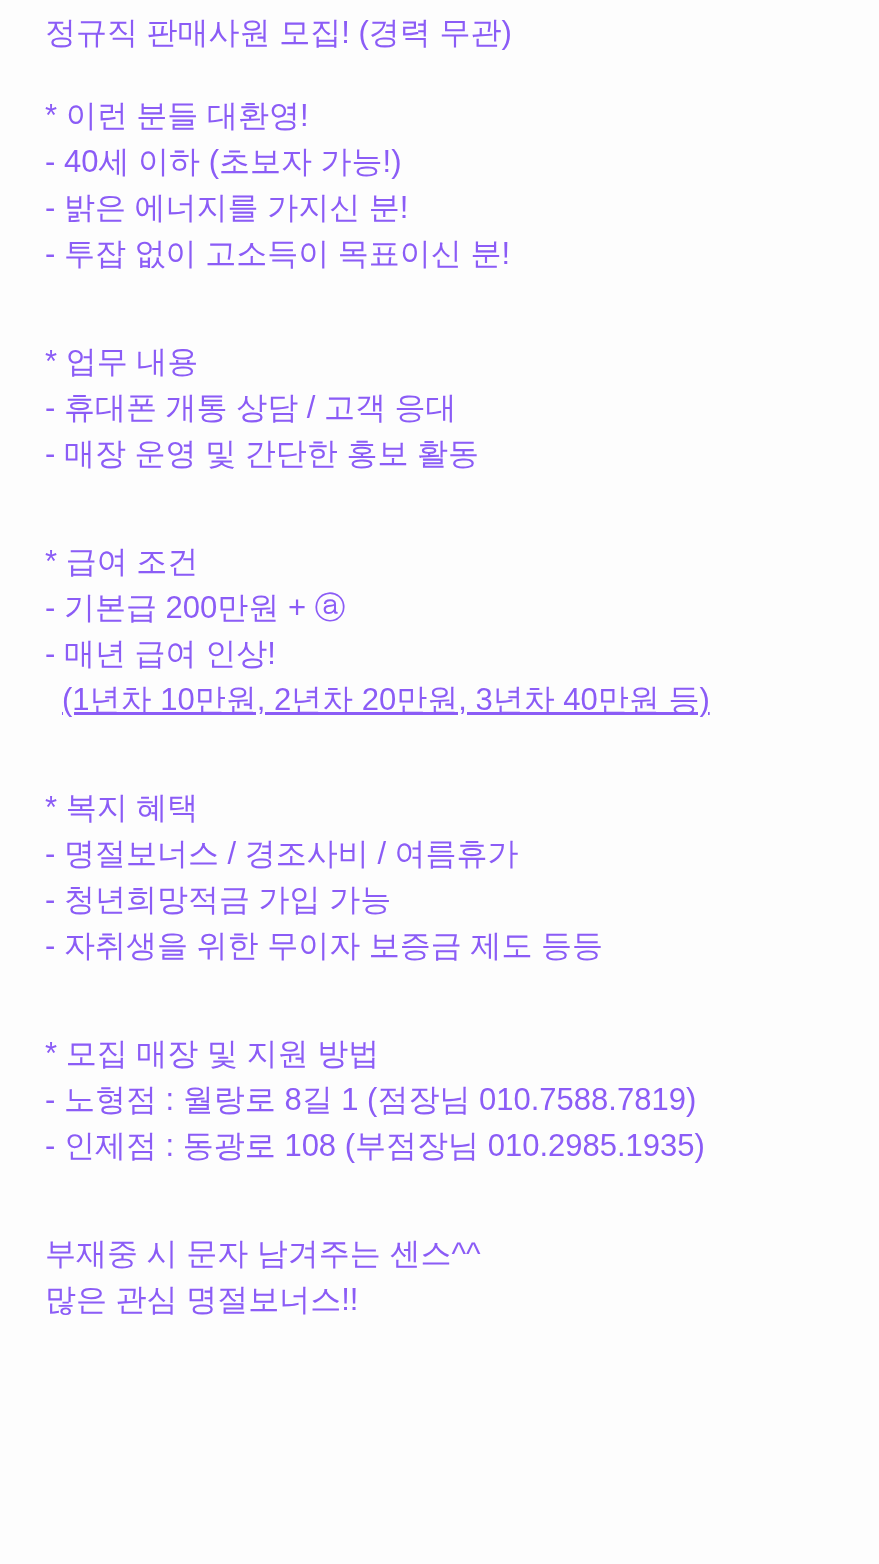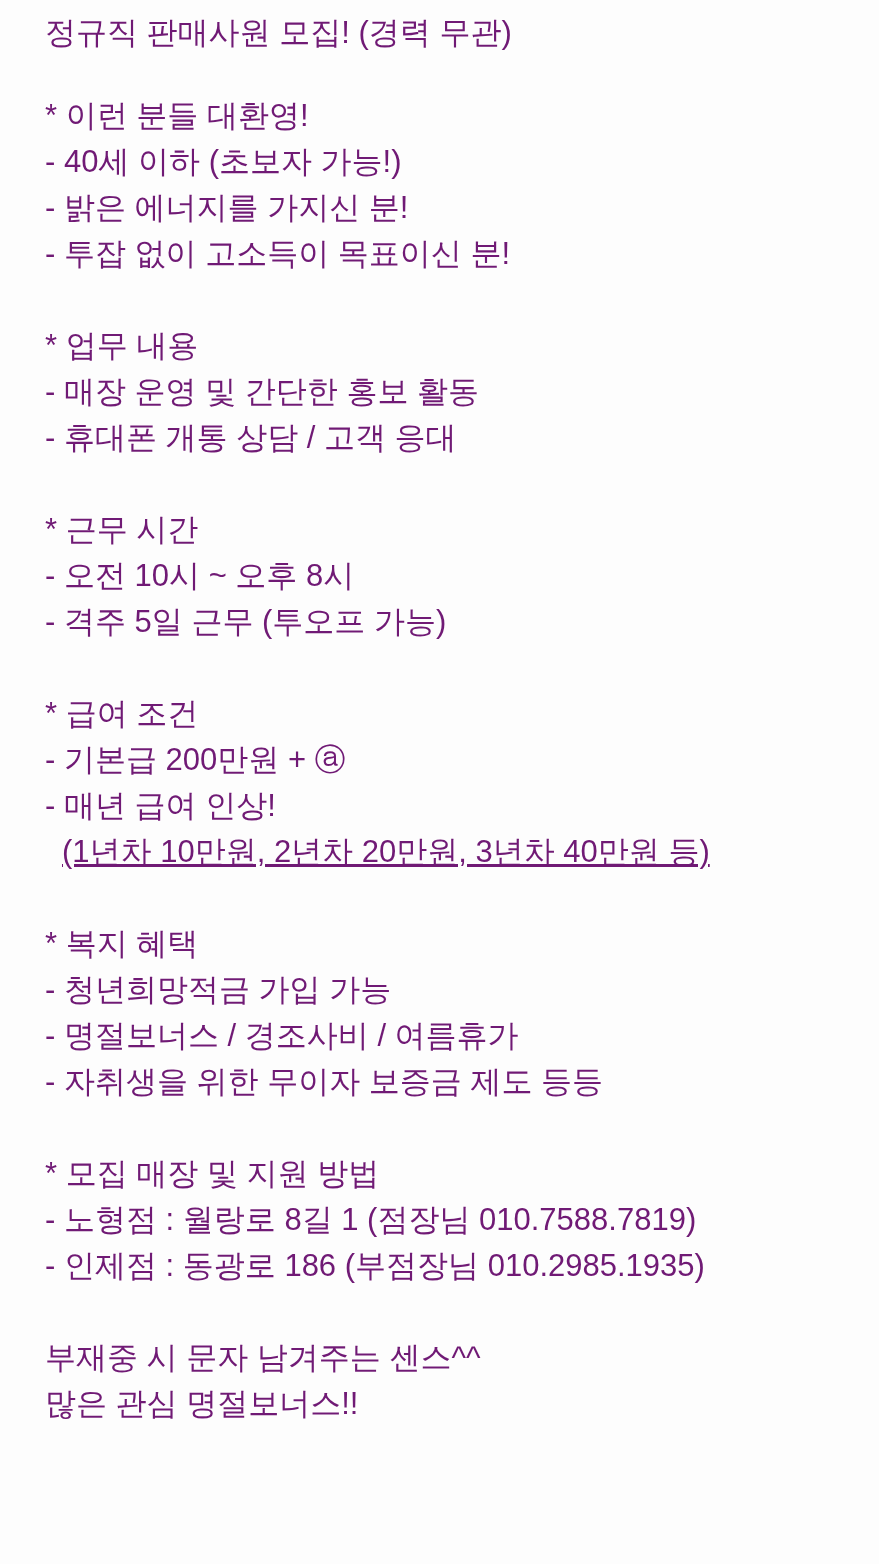--- a/index.html
+++ b/index.html
@@ -19,29 +19,29 @@
     width: 879px;
     height: 1564px;
     padding: 10px 30px 0 45px;
   }
   .line {
     font-size: 31px;
     line-height: 46px;
     font-weight: 400;
     letter-spacing: 0px;
     white-space: nowrap;
-    color: #701a75;
+    color: #8b5cf6;
   }
   h1.line {
     margin: 0;
     font-size: 31px;
     font-weight: 400;
   }
   .section {
-    margin-top: 46px;
+    margin-top: 62px;
   }
   .section.first {
     margin-top: 37px;
   }
   .note {
     padding-left: 17px;
     text-decoration: underline;
   }
 </style>
 </head>
@@ -53,48 +53,43 @@
 
   <section class="section first">
     <div class="line">* 이런 분들 대환영!</div>
     <div class="line">- 40세 이하 (초보자 가능!)</div>
     <div class="line">- 밝은 에너지를 가지신 분!</div>
     <div class="line">- 투잡 없이 고소득이 목표이신 분!</div>
   </section>
 
   <section class="section">
     <div class="line">* 업무 내용</div>
+    <div class="line">- 휴대폰 개통 상담 / 고객 응대</div>
     <div class="line">- 매장 운영 및 간단한 홍보 활동</div>
-    <div class="line">- 휴대폰 개통 상담 / 고객 응대</div>
   </section>
 
-  <section class="section">
-    <div class="line">* 근무 시간</div>
-    <div class="line">- 오전 10시 ~ 오후 8시</div>
-    <div class="line">- 격주 5일 근무 (투오프 가능)</div>
-  </section>
 
   <section class="section">
     <div class="line">* 급여 조건</div>
     <div class="line">- 기본급 200만원 + ⓐ</div>
     <div class="line">- 매년 급여 인상!</div>
     <div class="line note">(1년차 10만원, 2년차 20만원, 3년차 40만원 등)</div>
   </section>
 
   <section class="section">
     <div class="line">* 복지 혜택</div>
+    <div class="line">- 명절보너스 / 경조사비 / 여름휴가</div>
     <div class="line">- 청년희망적금 가입 가능</div>
-    <div class="line">- 명절보너스 / 경조사비 / 여름휴가</div>
     <div class="line">- 자취생을 위한 무이자 보증금 제도 등등</div>
   </section>
 
   <section class="section">
     <div class="line">* 모집 매장 및 지원 방법</div>
     <div class="line">- 노형점 : 월랑로 8길 1 (점장님 010.7588.7819)</div>
-    <div class="line">- 인제점 : 동광로 186 (부점장님 010.2985.1935)</div>
+    <div class="line">- 인제점 : 동광로 108 (부점장님 010.2985.1935)</div>
   </section>
 
   <section class="section">
     <div class="line">부재중 시 문자 남겨주는 센스^^</div>
     <div class="line">많은 관심 명절보너스!!</div>
   </section>
 
 </main>
 
 </body></html>

